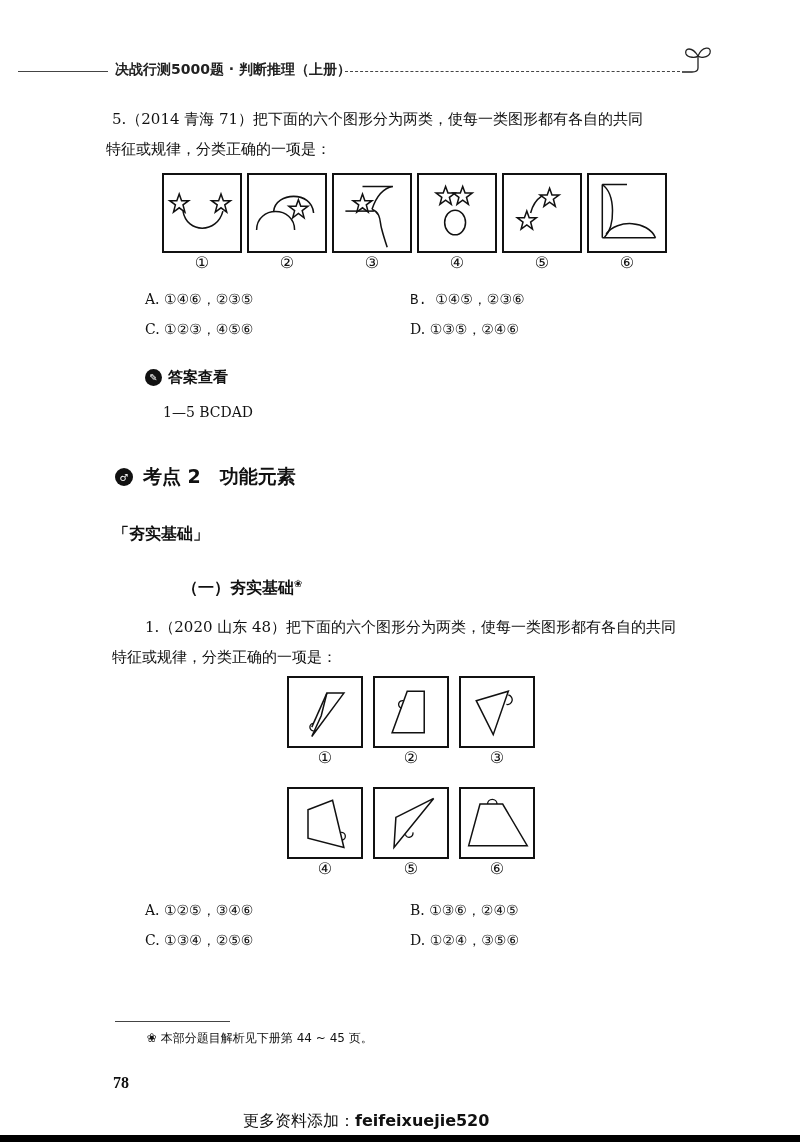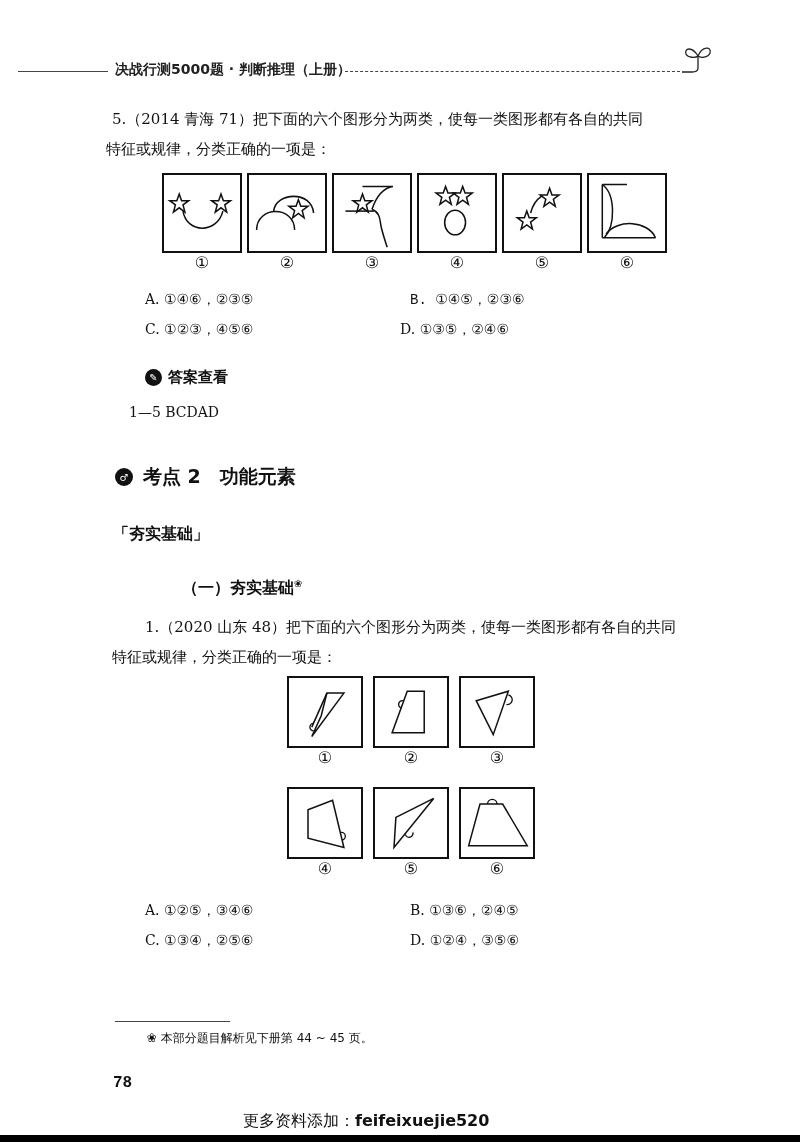--- a/index.html
+++ b/index.html
@@ -16,21 +16,21 @@
   .figbox { width:80px; height:80px; border:2px solid #111; box-sizing:border-box; background:#fff; }
   .figbox svg { width:100%; height:100%; }
   .figlabel { font-size:16px; text-align:center; width:80px; }
   .opt { font-size:14px; }
   .ans-head { font-family:"DejaVu Sans","Liberation Sans",sans-serif; font-size:15px; font-weight:bold; display:flex; align-items:center; gap:6px; }
   .dot-icon { width:17px; height:17px; border-radius:50%; background:#111; display:inline-flex; align-items:center; justify-content:center; color:#fff; font-size:10px; }
   .section-head { font-family:"DejaVu Sans","Liberation Sans",sans-serif; font-size:19px; font-weight:bold; display:flex; align-items:center; gap:10px; }
   .sub-head { font-family:"DejaVu Sans","Liberation Sans",sans-serif; font-size:16px; font-weight:bold; }
   .footnote-line { left:115px; top:1021px; width:115px; height:1px; background:#444; }
   .footnote { left:147px; top:1030px; font-family:"DejaVu Sans","Liberation Sans",sans-serif; font-size:12px; }
-  .pagenum { left:113px; top:1074px; font-family:Liberation Mono, monospace; font-size:16px; font-weight:bold; }
+  .pagenum { left:113px; top:1074px; font-family:Liberation Serif, serif; font-size:16px; font-weight:bold; }
   .promo { left:243px; top:1111px; font-size:16px; }
   .promo b { font-family:"DejaVu Sans","Liberation Sans",sans-serif; }
   .bottom-bar { left:0; top:1135px; width:800px; height:7px; background:#000; }
 </style>
 </head>
 <body>
 
 <div class="abs hdr-line-left"></div>
 <div class="abs hdr-title">决战行测5000题 · 判断推理（上册）</div>
 <div class="abs hdr-line-right"></div>
@@ -101,27 +101,27 @@
     <div class="figlabel">③</div>
     <div class="figlabel">④</div>
     <div class="figlabel">⑤</div>
     <div class="figlabel">⑥</div>
   </div>
 </div>
 
 <div class="abs opt" style="left:145px; top:291px;">A. ①④⑥，②③⑤</div>
 <div class="abs opt" style="left:410px; top:291px;font-family:Liberation Mono, monospace;">B. ①④⑤，②③⑥</div>
 <div class="abs opt" style="left:145px; top:321px;">C. ①②③，④⑤⑥</div>
-<div class="abs opt" style="left:400px; top:321px;">D. ①③⑤，②④⑥</div>
+<div class="abs opt" style="left:410px; top:321px;">D. ①③⑤，②④⑥</div>
 
 <div class="abs ans-head" style="left:145px; top:368px;">
   <span class="dot-icon">✎</span>
   <span>答案查看</span>
 </div>
-<div class="abs opt" style="left:129px; top:404px;">1—5  BCDAD</div>
+<div class="abs opt" style="left:163px; top:404px;">1—5  BCDAD</div>
 
 <div class="abs section-head" style="left:115px; top:464px;">
   <span class="dot-icon" style="width:18px;height:18px;">♂</span>
   <span>考点 2　功能元素</span>
 </div>
 <div class="abs sub-head" style="left:113px; top:524px;">「夯实基础」</div>
 <div class="abs sub-head" style="left:145px; top:578px;margin-left:37px;">
   <span>（一）夯实基础</span><sup style="font-size:10px">❀</sup>
 </div>
 

